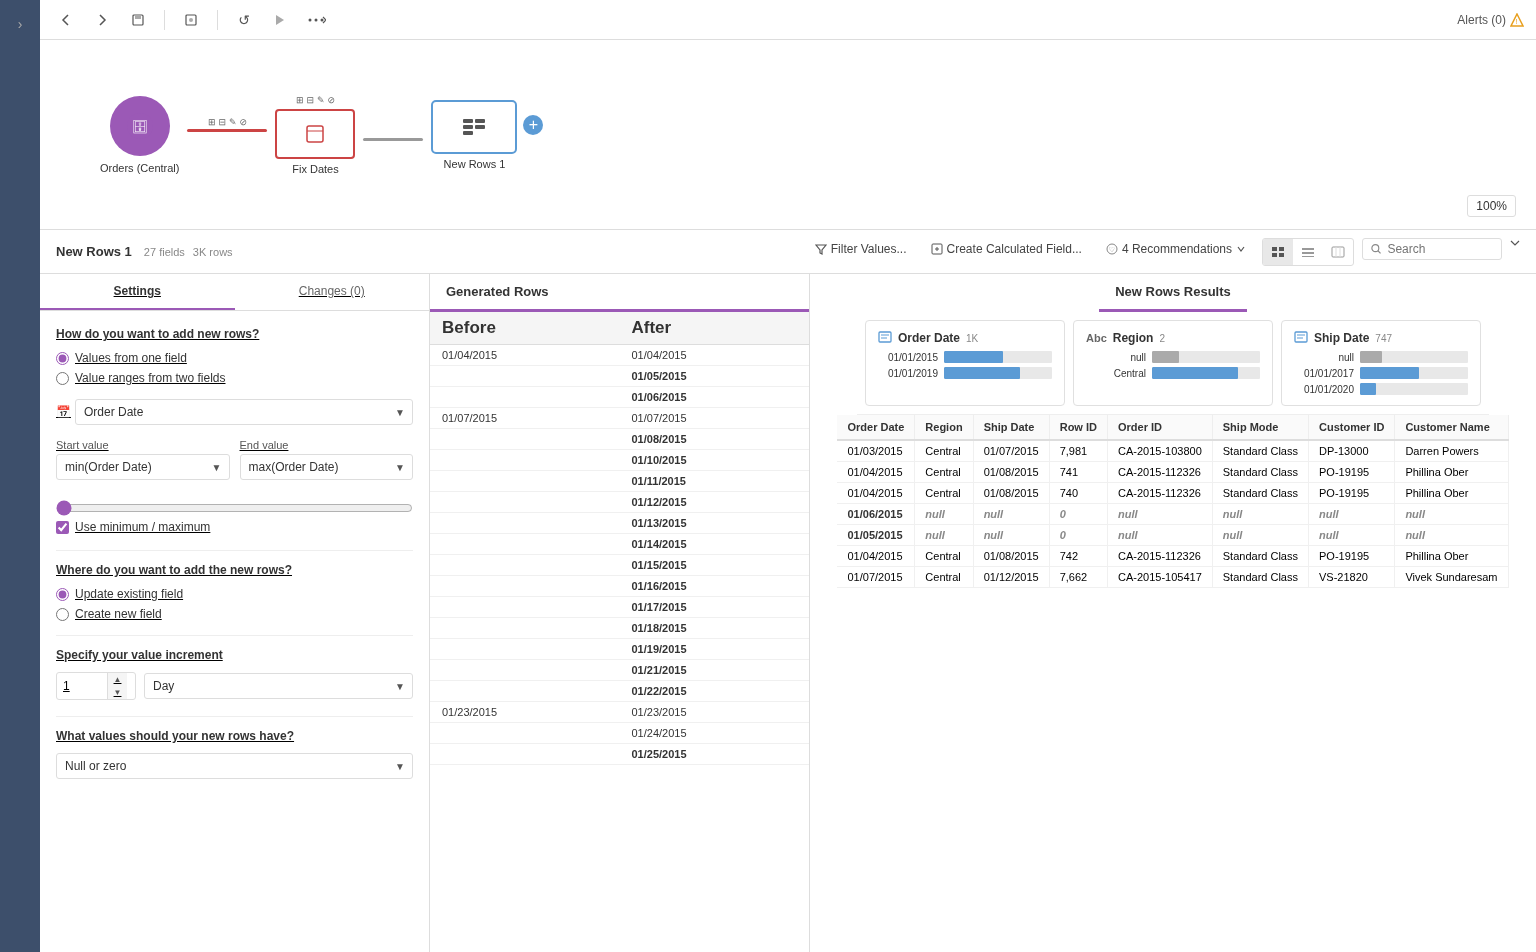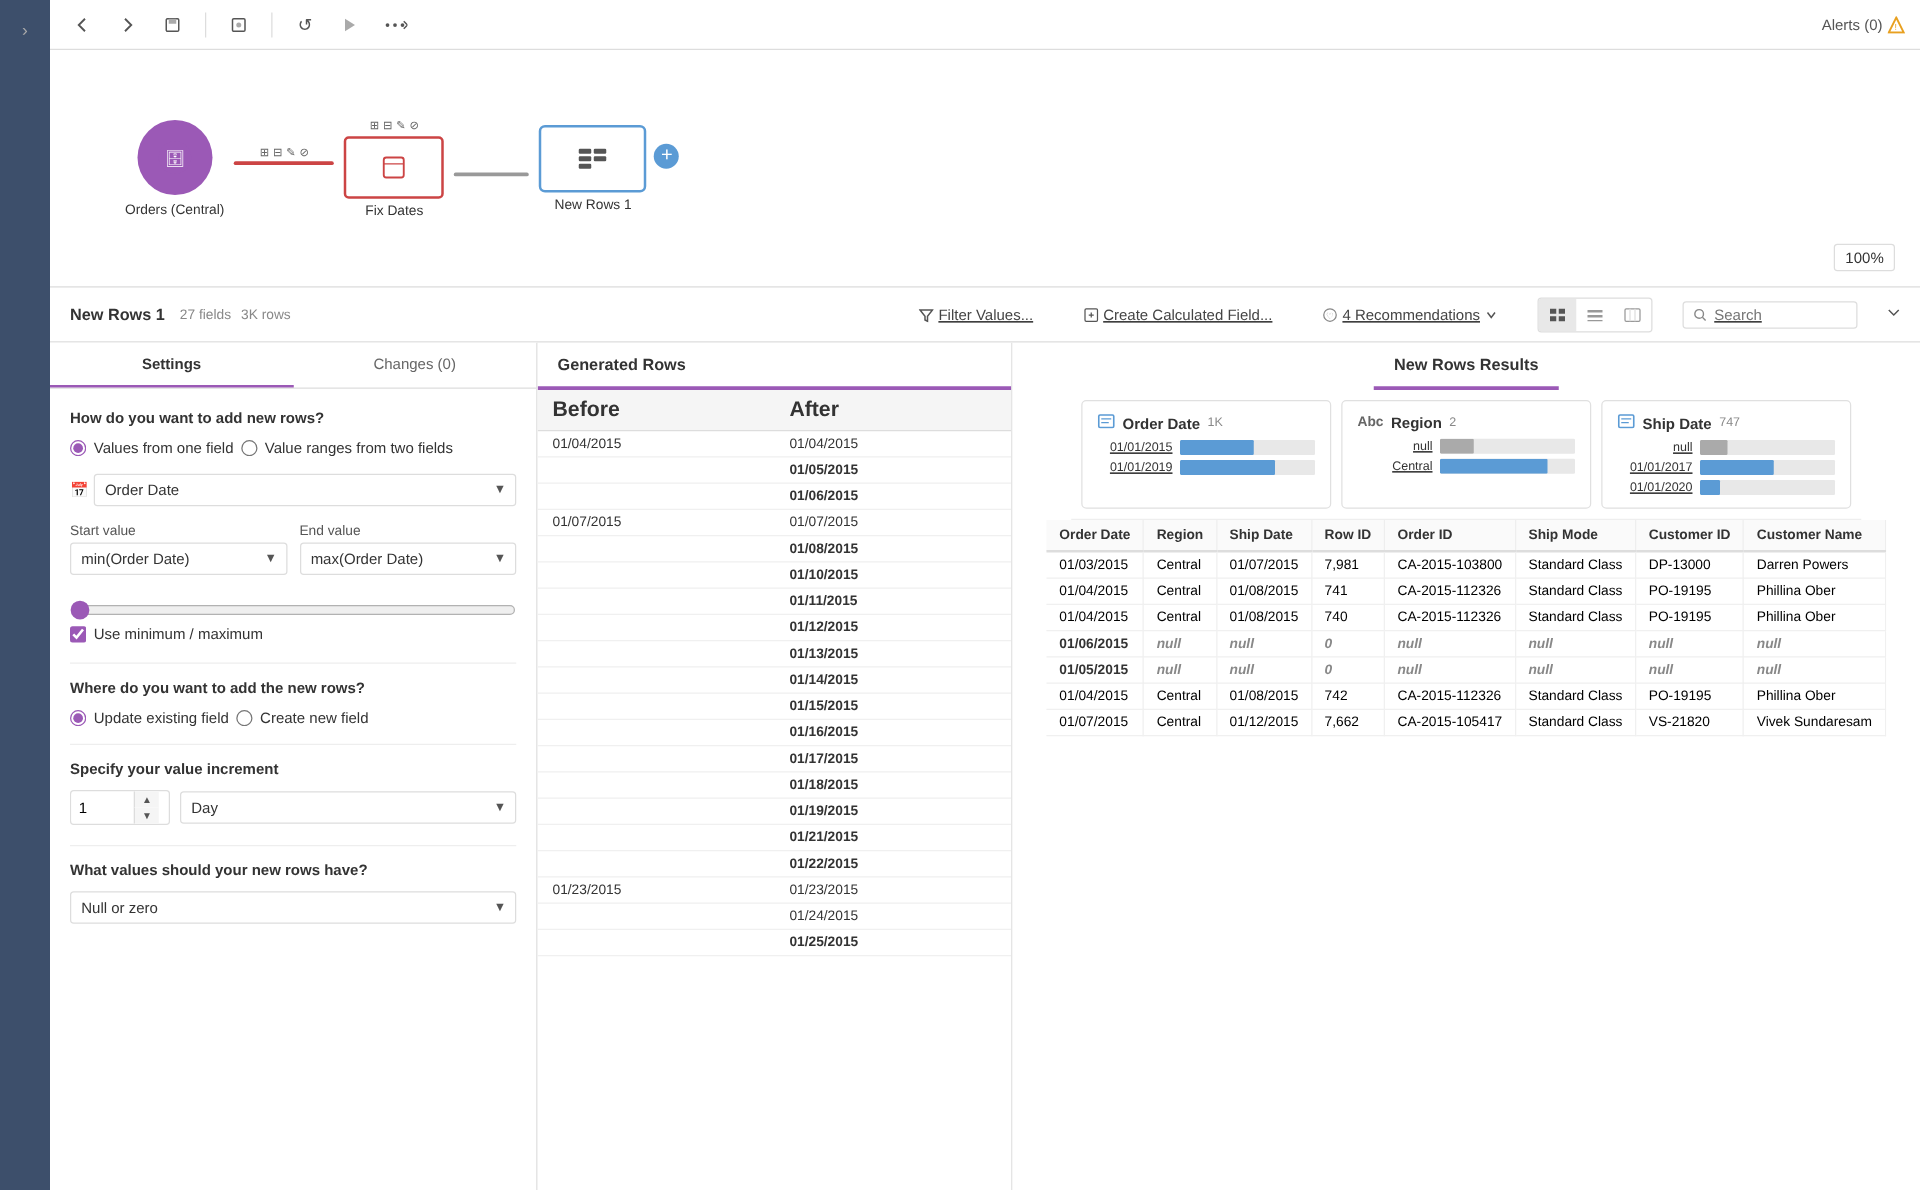--- a/index.html
+++ b/index.html
@@ -123,21 +123,21 @@
       padding: 0 16px;
       gap: 12px;
     }
     .panel-title {
       font-weight: 600; font-size: 13px; color: #333;
     }
     .panel-meta {
       font-size: 11px; color: #888; gap: 8px; display: flex;
     }
     .panel-actions {
-      display: flex; align-items: center; gap: 24px; margin-left: auto; text-decoration: underline;
+      display: flex; align-items: flex-start; gap: 8px; margin-left: auto;
     }
     .panel-action-btn {
       display: flex; align-items: center; gap: 4px;
       background: none; border: none; cursor: pointer;
       font-size: 12px; color: #444; padding: 4px 8px;
       border-radius: 3px;
     }
     .view-toggle {
       display: flex; border: 1px solid #ddd; border-radius: 3px; overflow: hidden;
     }
@@ -170,20 +170,21 @@
 
     
     .settings-panel {
       width: 390px;
       min-width: 390px;
       background: #fff;
       border-right: 1px solid #ddd;
       display: flex;
       flex-direction: column;
       overflow-y: auto;
+      text-decoration: underline;
     }
     .settings-tabs {
       display: flex;
       border-bottom: 1px solid #ddd;
     }
     .settings-tab {
       flex: 1;
       padding: 10px 0;
       text-align: center;
       font-size: 12px;
@@ -196,21 +197,21 @@
       color: #333;
       border-bottom: 2px solid #9b59b6;
       font-weight: 600;
     }
     .settings-content {
       padding: 16px;
     }
     .settings-section-title {
       font-size: 12px; font-weight: 600; color: #333; margin-bottom: 10px;
     }
-    .radio-group { display: flex; gap: 6px; margin-bottom: 14px; }
+    .radio-group { display: flex; flex-direction: column; gap: 6px; margin-bottom: 14px; justify-content: space-between; }
     .radio-item { display: flex; align-items: center; gap: 6px; font-size: 12px; color: #333; cursor: pointer; }
     .radio-item input[type=radio] { accent-color: #9b59b6; }
     .field-select-wrapper {
       display: flex; align-items: center; gap: 4px; margin-bottom: 14px;
     }
     .field-icon { color: #5b9bd5; font-size: 12px; }
     select.styled-select {
       width: 100%; padding: 5px 8px; border: 1px solid #ddd; border-radius: 3px;
       font-size: 12px; background: #fff; cursor: pointer; color: #333; appearance: none;
     }
@@ -297,21 +298,21 @@
       border-radius: 4px;
       padding: 10px 12px;
       background: #fff;
     }
     .result-card-header {
       display: flex; align-items: center; gap: 6px; margin-bottom: 6px;
     }
     .result-card-type { font-size: 11px; color: #5b9bd5; }
     .result-card-title { font-size: 12px; font-weight: 600; color: #333; }
     .result-card-count { font-size: 10px; color: #888; }
-    .result-bar-row { display: flex; align-items: center; gap: 6px; margin-top: 4px; text-decoration: underline; }
+    .result-bar-row { display: flex; align-items: center; gap: 6px; margin-top: 4px; }
     .result-bar-label { font-size: 10px; color: #333; min-width: 60px; text-align: right; }
     .result-bar-track { flex: 1; height: 12px; background: #e8e8e8; border-radius: 1px; overflow: hidden; }
     .result-bar { height: 100%; background: #5b9bd5; border-radius: 1px; }
     .result-bar.gray { background: #aaa; }
 
     .results-table-area {
       flex: 1; overflow: auto;
     }
     .results-table {
       width: 100%; border-collapse: collapse; font-size: 11px;

